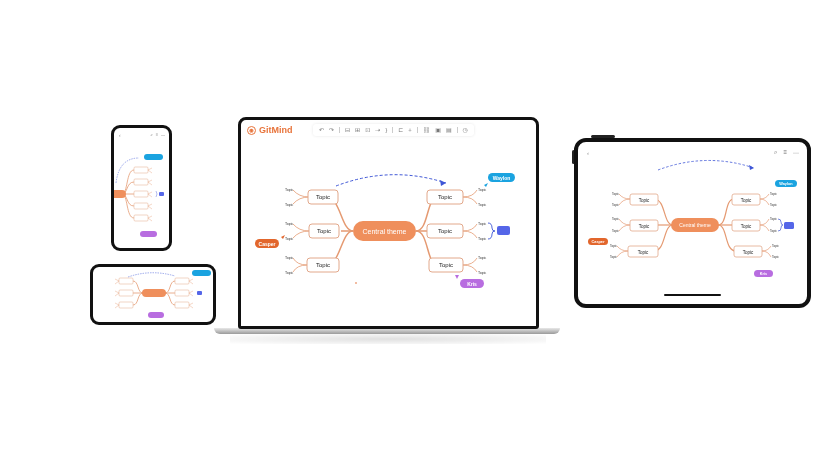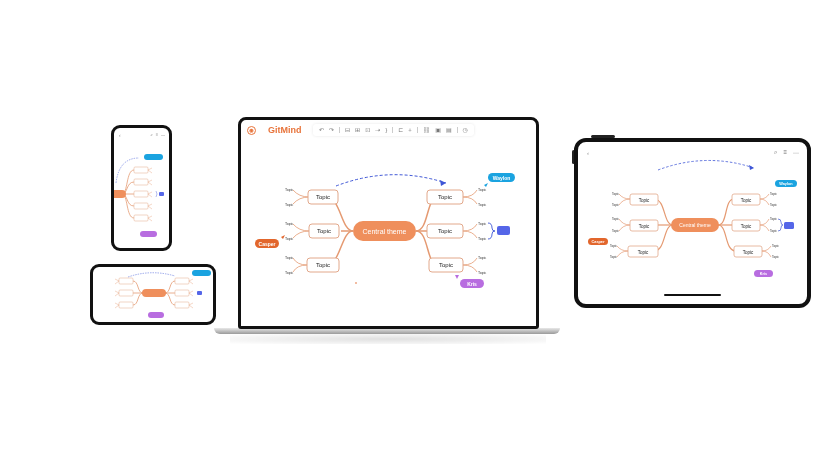--- a/index.html
+++ b/index.html
@@ -19,21 +19,21 @@
   
   #tablet { left: 574px; top: 138px; width: 237px; height: 170px; border-radius: 12px; border-width: 4px; }
   #tablet-btn { position: absolute; left: 591px; top: 135px; width: 24px; height: 3px; background: #222; border-radius: 2px; }
   #tablet-btn2 { position: absolute; left: 572px; top: 150px; width: 3px; height: 14px; background: #222; border-radius: 2px; }
 
   
   #phone-p { left: 111px; top: 125px; width: 61px; height: 126px; border-radius: 9px; border-width: 3px; }
   
   #phone-l { left: 90px; top: 264px; width: 126px; height: 61px; border-radius: 9px; border-width: 3px; }
 
-  .logo { position: absolute; left: 6px; top: 5px; display: flex; align-items: center; gap: 12px; color: #e8743b; font-size: 9px; font-weight: bold; }
+  .logo { position: absolute; left: 6px; top: 5px; display: flex; align-items: center; gap: 3px; color: #e8743b; font-size: 9px; font-weight: bold; }
   .logo-mark { width: 9px; height: 9px; border: 1.5px solid #e8743b; border-radius: 50%; font-size: 5px; display: flex; align-items: center; justify-content: center; }
   .toolbar { position: absolute; left: 72px; top: 4px; height: 12px; display: flex; gap: 5px; align-items: center; padding: 0 6px;
     border-radius: 3px; box-shadow: 0 0 3px rgba(0,0,0,0.1); }
   .tb-icon { font-size: 6px; color: #777; line-height: 1; }
   .tb-sep { width: 1px; height: 6px; background: #ccc; }
 
   .topbar-icons { position: absolute; display: flex; gap: 6px; font-size: 6px; color: #666; }
   .back-icon { position: absolute; font-size: 6px; color: #888; }
   .home-bar { position: absolute; height: 2px; background: #111; border-radius: 2px; }
 

